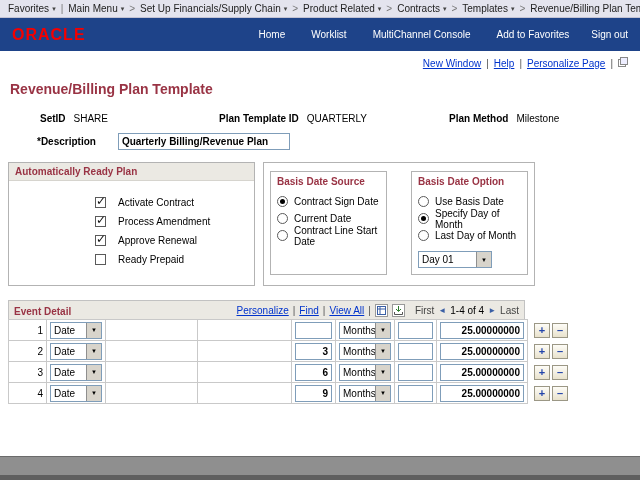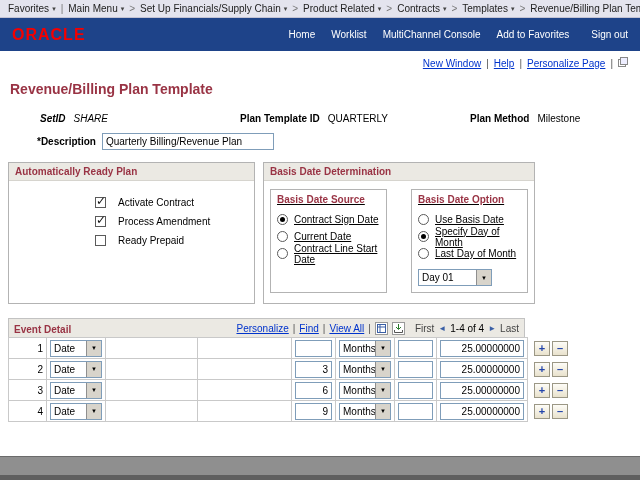--- a/index.html
+++ b/index.html
@@ -10,54 +10,54 @@
   
   .crumbbar { flex:none; height:18px; background:#e4e4ee; border-bottom:1px solid #c3c3d4; display:flex; align-items:center; padding:0 6px; font-size:10px; color:#222; white-space:nowrap; overflow:hidden; }
   .crumb { display:inline-flex; align-items:center; gap:3px; cursor:pointer; padding:0 2px; }
   .crumb .dd { font-size:7px; color:#444; }
   .csep { color:#777; padding:0 3px; }
 
   
   .headbar { flex:none; height:33px; background:#1e4389; display:flex; align-items:center; padding:0 12px;text-align:center; }
   .oracle-logo { color:#f50000; font-weight:bold; font-size:16px; letter-spacing:1px; }
   .head-links { margin-left:auto; display:flex; align-items:center; gap:16px; font-size:10px; }
-  .head-links a { color:#fff; text-decoration:none; cursor:pointer; }
+  .head-links a { color:#fff; text-decoration:none; cursor:pointer;margin-left:10px; }
   .head-links a.signout { margin-left:6px; }
 
   
   .content { flex:1; background:#fff; overflow:hidden; }
   .pagebar { display:flex; justify-content:flex-end; align-items:center; gap:5px; padding:6px 12px 0 0; font-size:10px; }
   .pagebar a { color:#0033cc; text-decoration:underline; cursor:pointer; }
   .pagebar .psep { color:#555; }
 
   .page-title { color:#993344; font-size:14px; font-weight:bold; margin:12px 0 0 10px; }
 
   .keys { display:flex; align-items:baseline; margin:16px 0 0 40px; font-size:10px; }
   .kpair { display:flex; gap:8px; align-items:baseline; }
-  .kpair.k1 { width:200px;font-style:italic; }
+  .kpair.k1 { width:179px; }
   .kpair.k2 { width:230px; }
   .klabel { font-weight:bold; }
 
-  .descrow { display:flex; align-items:center; gap:6px; margin:9px 4px 0 37px; font-size:10px; }
+  .descrow { display:flex; align-items:center; gap:22px; margin:9px 4px 0 37px; font-size:10px; }
   .descrow .klabel { font-weight:bold; }
-  .tin { border:1px solid #7f9db9; height:17px; font-size:10px; font-family:inherit; padding:0 3px; background:#fff; }
+  .tin { border:1px solid #7f9db9; height:17px; font-size:10px; font-family:inherit; padding:0 3px; background:#fff;font-weight:bold; }
   .tin.num { text-align:right; }
   #desc-input { width:172px; }
 
   
   .gbrow { display:flex; gap:8px; margin:12px 0 0 8px; align-items:stretch; }
   .groupbox { border:1px solid #b3b3b3; background:#fff; }
   .gb-title { background:#ebe9e3; border-bottom:1px solid #d6d4ce; color:#993344; font-weight:bold; font-size:10px; padding:3px 6px; }
   .gb-left { width:247px; }
   .gb-right { width:272px; }
   .gb-left .gb-body { padding:12px 0 10px 86px; }
   .chkrow { display:flex; align-items:center; gap:12px; height:19px; cursor:default; }
   .checkbox { width:11px; height:11px; border:1px solid #5a5a5a; background:#fff; position:relative; flex:none; cursor:pointer; }
   .checkbox.checked::after { content:"✓"; position:absolute; top:-4px; left:0; font-size:12px; font-weight:bold; color:#111; }
-  .gb-right .gb-body { display:flex; gap:24px; padding:8px 6px 10px 6px;text-decoration:underline; }
+  .gb-right .gb-body { display:flex; gap:24px; padding:8px 6px 10px 6px; }
   .inner-gb { border:1px solid #b3b3b3; padding:4px 6px 6px 6px; flex:1; }
   .inner-title { color:#993344; font-weight:bold; margin-bottom:6px; }
   .radiorow { display:flex; align-items:center; gap:6px; height:17px; }
   .radio { width:11px; height:11px; border:1px solid #5a5a5a; border-radius:50%; background:#fff; position:relative; flex:none; cursor:pointer; }
   .radio.selected::after { content:""; position:absolute; inset:2px; background:#000; border-radius:50%; }
 
   
   .fsel { display:inline-flex; align-items:stretch; border:1px solid #7f9db9; background:#fff; height:17px; cursor:pointer; }
   .fsel .ftxt { padding:2px 3px 0 3px; flex:1; white-space:nowrap; overflow:hidden; }
   .fsel .farr { width:15px; background:#d8d4cb; border-left:1px solid #8f8f8f; display:flex; align-items:center; justify-content:center; font-size:6px; color:#000; flex:none; }
@@ -183,28 +183,31 @@
         <div class="gb-body">
           <div class="chkrow">
             <span class="checkbox checked"></span>
             <span>Activate Contract</span>
           </div>
           <div class="chkrow">
             <span class="checkbox checked"></span>
             <span>Process Amendment</span>
           </div>
           <div class="chkrow">
+            <span class="checkbox checked"></span>
+            <span>Approve Renewal</span>
+          </div>
+          <div class="chkrow">
             <span class="checkbox"></span>
             <span>Ready Prepaid</span>
           </div>
         </div>
       </div>
 
       <div class="groupbox gb-right">
-        <div class="gb-title">Basis Date Determination</div>
         <div class="gb-body">
           <div class="inner-gb">
             <div class="inner-title">Basis Date Source</div>
             <div class="radiorow">
               <span class="radio selected"></span>
               <span>Contract Sign Date</span>
             </div>
             <div class="radiorow">
               <span class="radio"></span>
               <span>Current Date</span>

